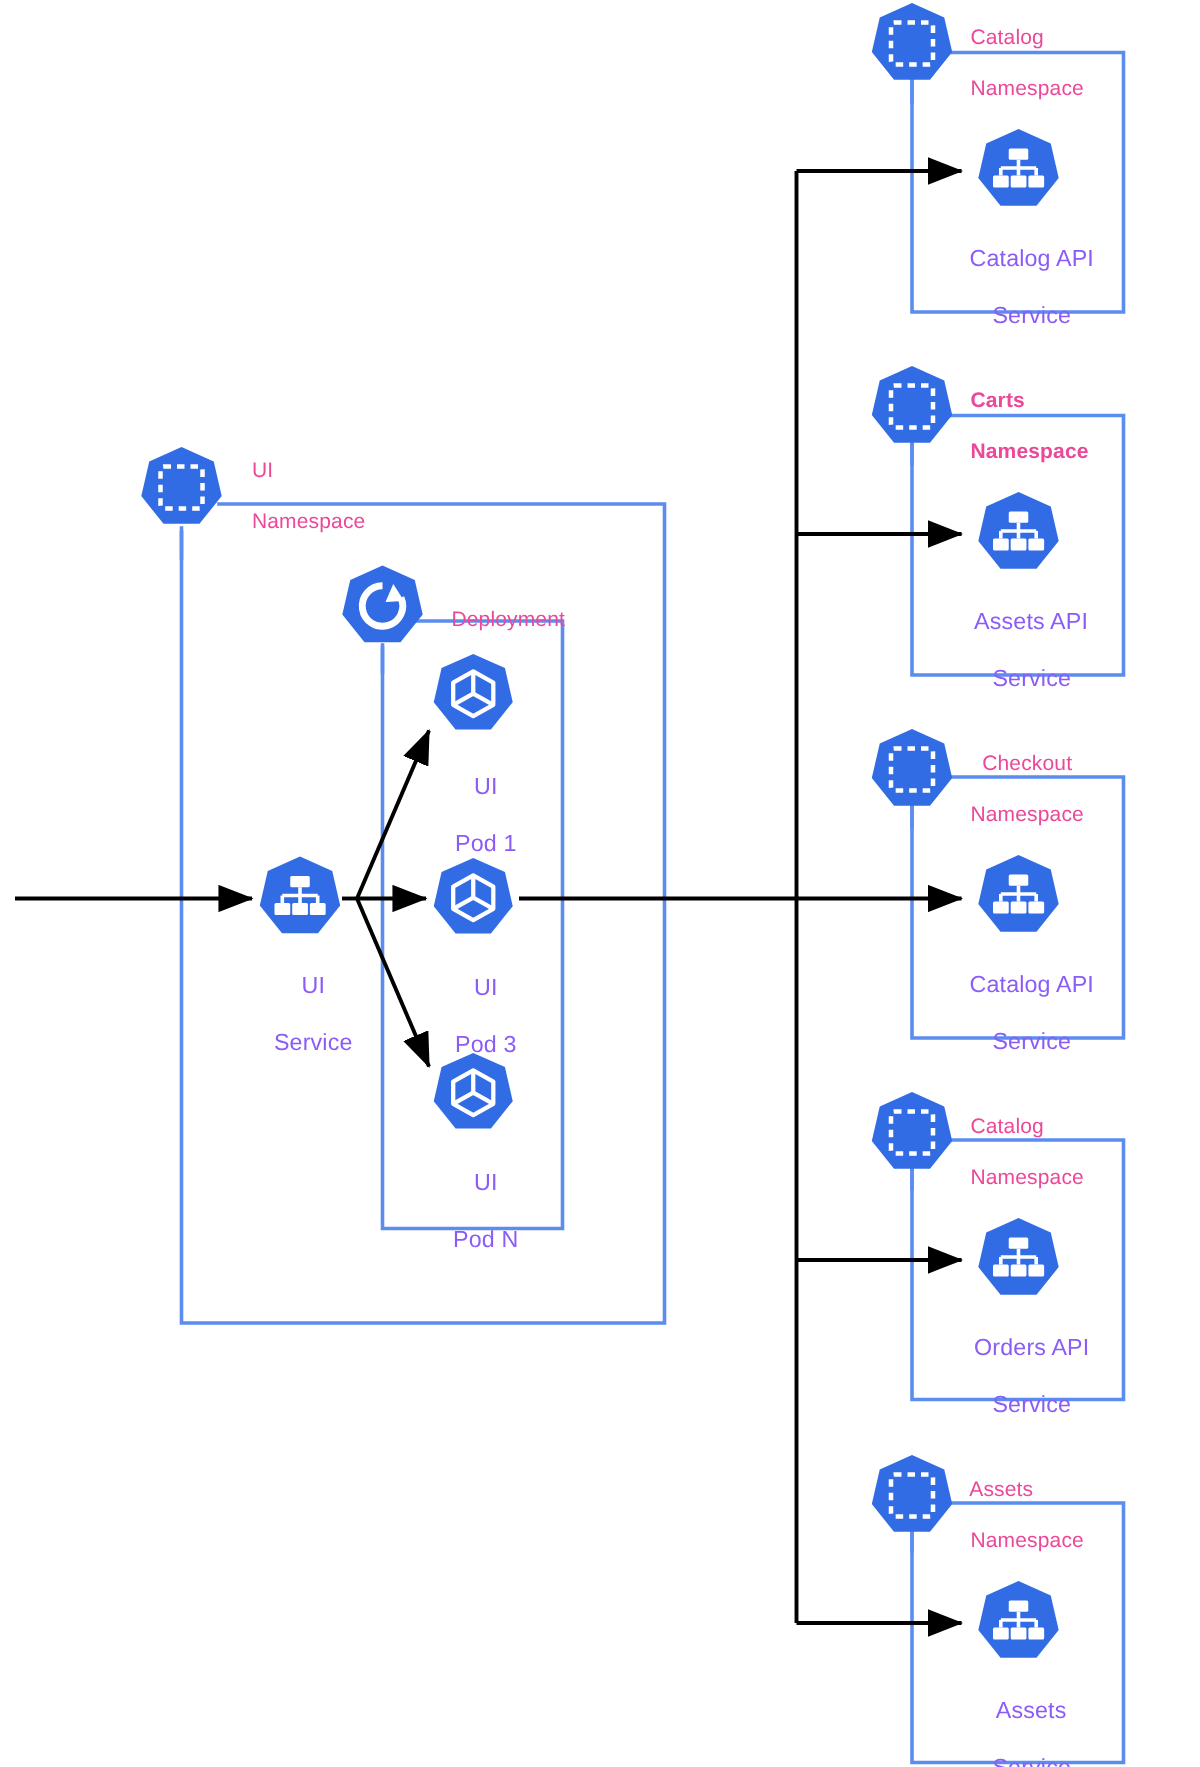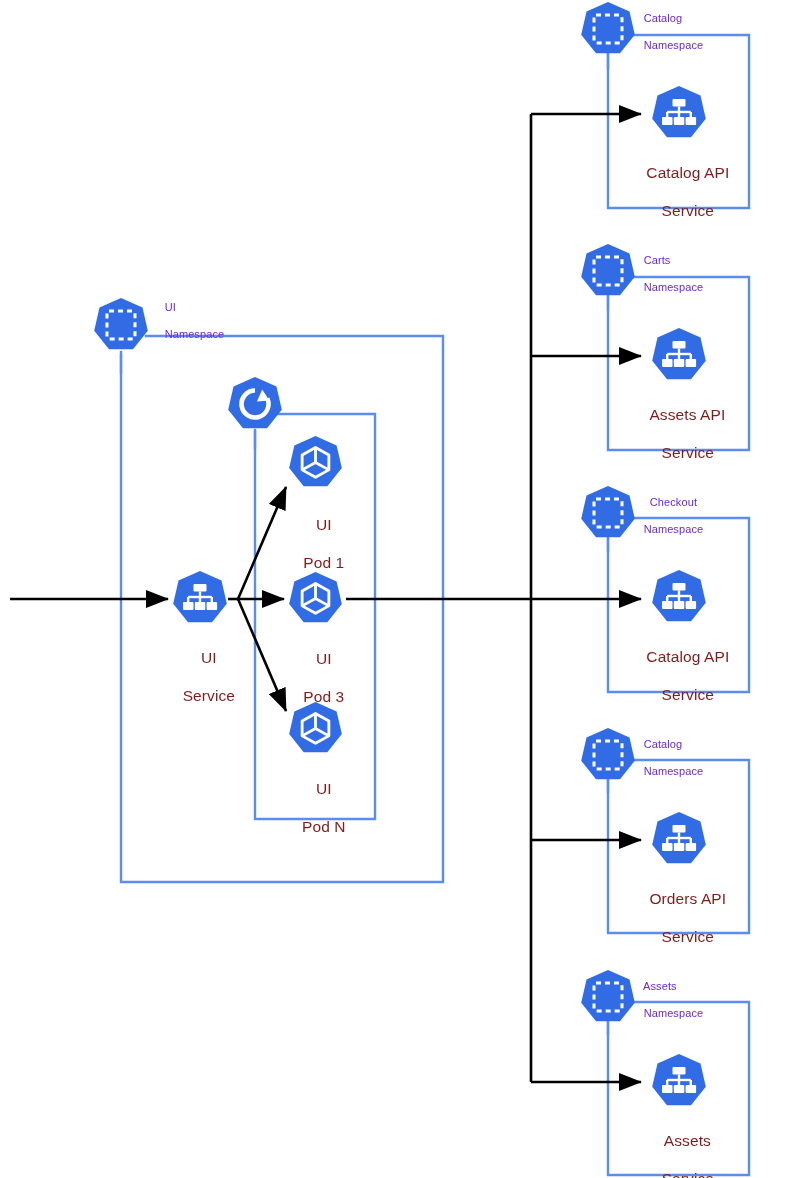--- a/index.html
+++ b/index.html
@@ -18,26 +18,26 @@
   svg.layer { overflow:visible; }
 
   
   .lbl {
     position:absolute;
     line-height:1.22;
     white-space:pre;
     letter-spacing:.1px;
   }
   .lbl-ns {           
-    color:#6d28d9;
-    font-size:11px;
+    color:#ec4899;
+    font-size:14px;
     text-align:left;
   }
   .lbl-node {         
-    color:#7f1d1d;
+    color:#8b5cf6;
     font-size:15.5px;
     text-align:center;
     transform:translateX(-50%);
   }
 
   
   .icon { position:absolute; }
   .icon svg { display:block; overflow:visible; }
 </style>
 </head>
@@ -137,20 +137,23 @@
     <span>Service</span>
   </div>
 
   <span class="icon" style="left:226px; top:375px;">
     <svg width="58" height="58" viewBox="0 0 58 58">
       <path d="M29 2 L50.5 11.6 L55.8 34.7 L41 53.2 L17 53.2 L2.2 34.7 L7.5 11.6 Z" fill="#326CE5"></path>
       <path d="M29 15.5 A13.5 13.5 0 1 0 41.3 23.4" fill="none" stroke="#FFFFFF" stroke-width="4.6" stroke-linecap="butt"></path>
       <path d="M36.2 14.4 L43.4 25.6 L31.0 26.4 Z" fill="#FFFFFF"></path>
     </svg>
   </span>
+  <div class="lbl lbl-ns" style="left:285px; top:387px;">
+    <span>Deployment</span>
+  </div>
 
   <span class="icon" style="left:287px; top:434px;">
     <svg width="57" height="57" viewBox="0 0 58 58">
       <path d="M29 2 L50.5 11.6 L55.8 34.7 L41 53.2 L17 53.2 L2.2 34.7 L7.5 11.6 Z" fill="#326CE5"></path>
       <g fill="none" stroke="#FFFFFF" stroke-width="2.9" stroke-linejoin="round">
         <path d="M29 13.8 L42.6 21.4 L42.6 36.5 L29 44.1 L15.4 36.5 L15.4 21.4 Z"></path>
         <path d="M29 13.8 L29 28.9 M29 28.9 L42.6 36.5 M29 28.9 L15.4 36.5"></path>
       </g>
     </svg>
   </span>
@@ -219,21 +222,21 @@
     <span>Catalog API</span><br>
     <span>Service</span>
   </div>
 
   <span class="icon" style="left:579px; top:242px;">
     <svg width="58" height="58" viewBox="0 0 58 58">
       <path d="M29 2 L50.5 11.6 L55.8 34.7 L41 53.2 L17 53.2 L2.2 34.7 L7.5 11.6 Z" fill="#326CE5"></path>
       <rect x="15" y="15" width="28" height="28" rx="2" fill="none" stroke="#FFFFFF" stroke-width="3" stroke-dasharray="5 4"></rect>
     </svg>
   </span>
-  <div class="lbl lbl-ns" style="left:631px; top:241px;">
+  <div class="lbl lbl-ns" style="left:631px; top:241px;font-weight:bold;">
     <span>Carts</span><br>
     <span>Namespace</span>
   </div>
   <span class="icon" style="left:650px; top:326px;">
     <svg width="58" height="58" viewBox="0 0 58 58">
       <path d="M29 2 L50.5 11.6 L55.8 34.7 L41 53.2 L17 53.2 L2.2 34.7 L7.5 11.6 Z" fill="#326CE5"></path>
       <g fill="#FFFFFF">
         <rect x="22.5" y="15" width="13" height="7.5" rx="1"></rect>
         <rect x="12" y="33" width="10.5" height="8" rx="1"></rect>
         <rect x="23.8" y="33" width="10.5" height="8" rx="1"></rect>

